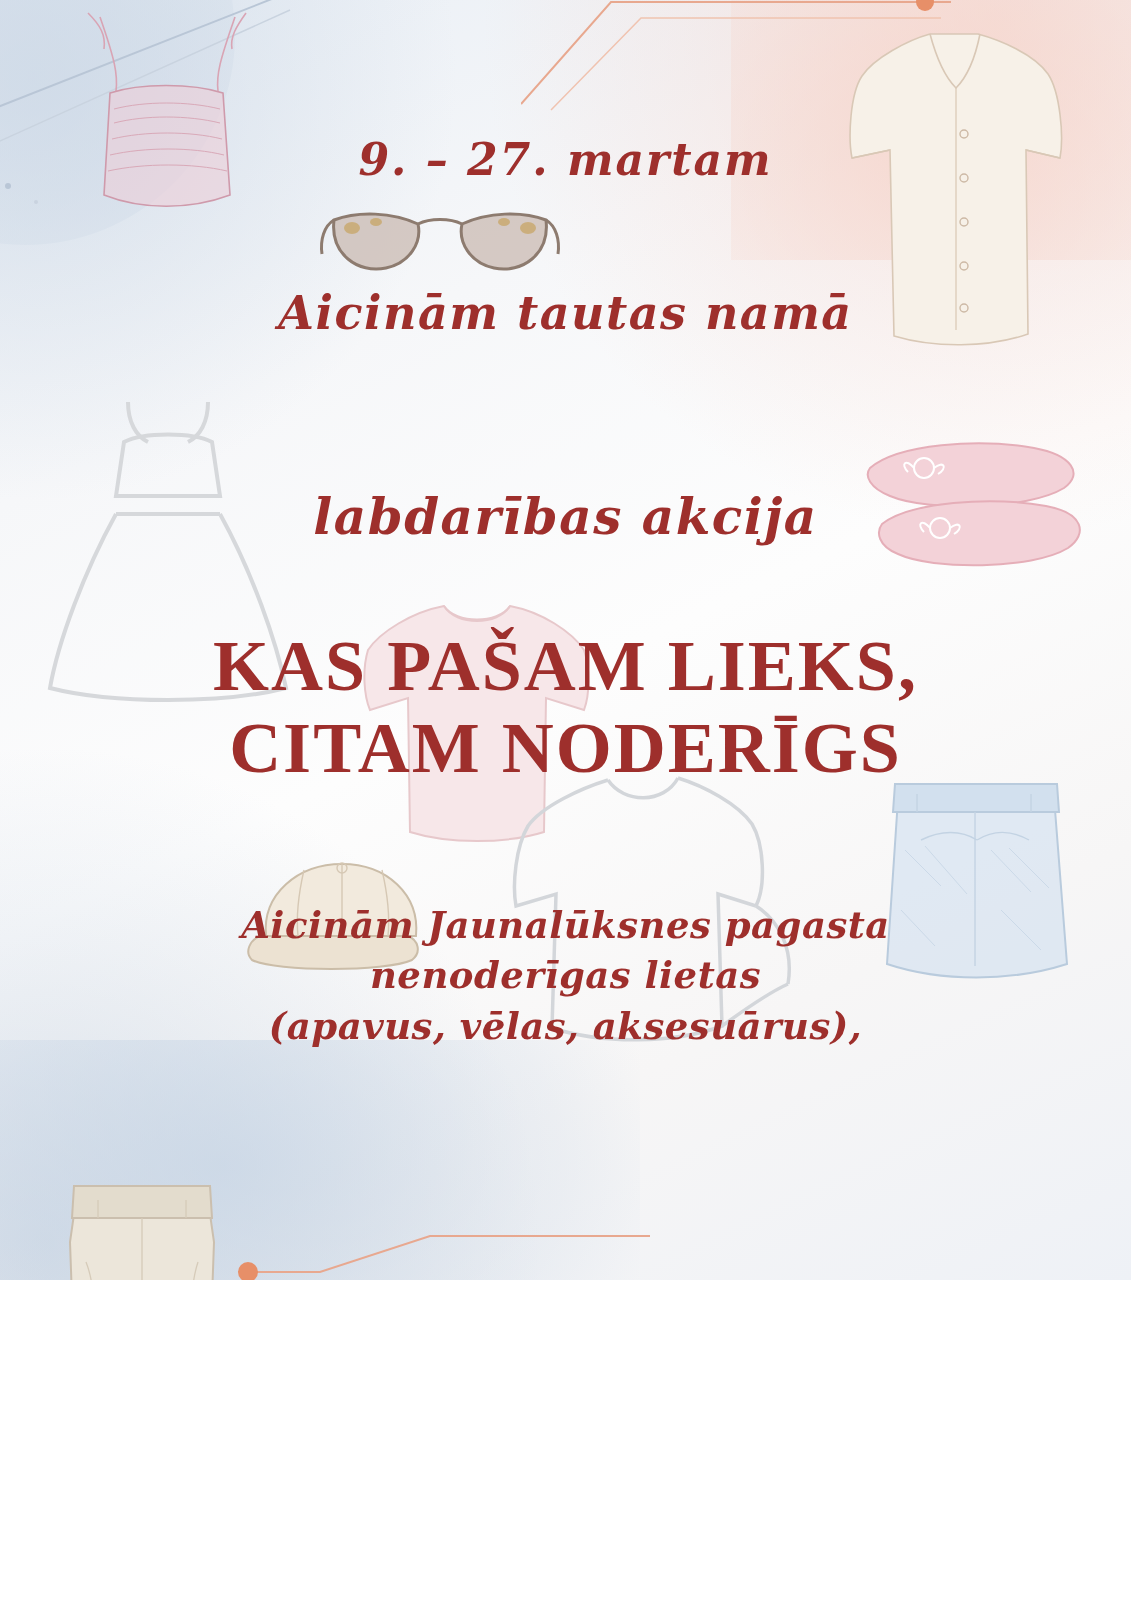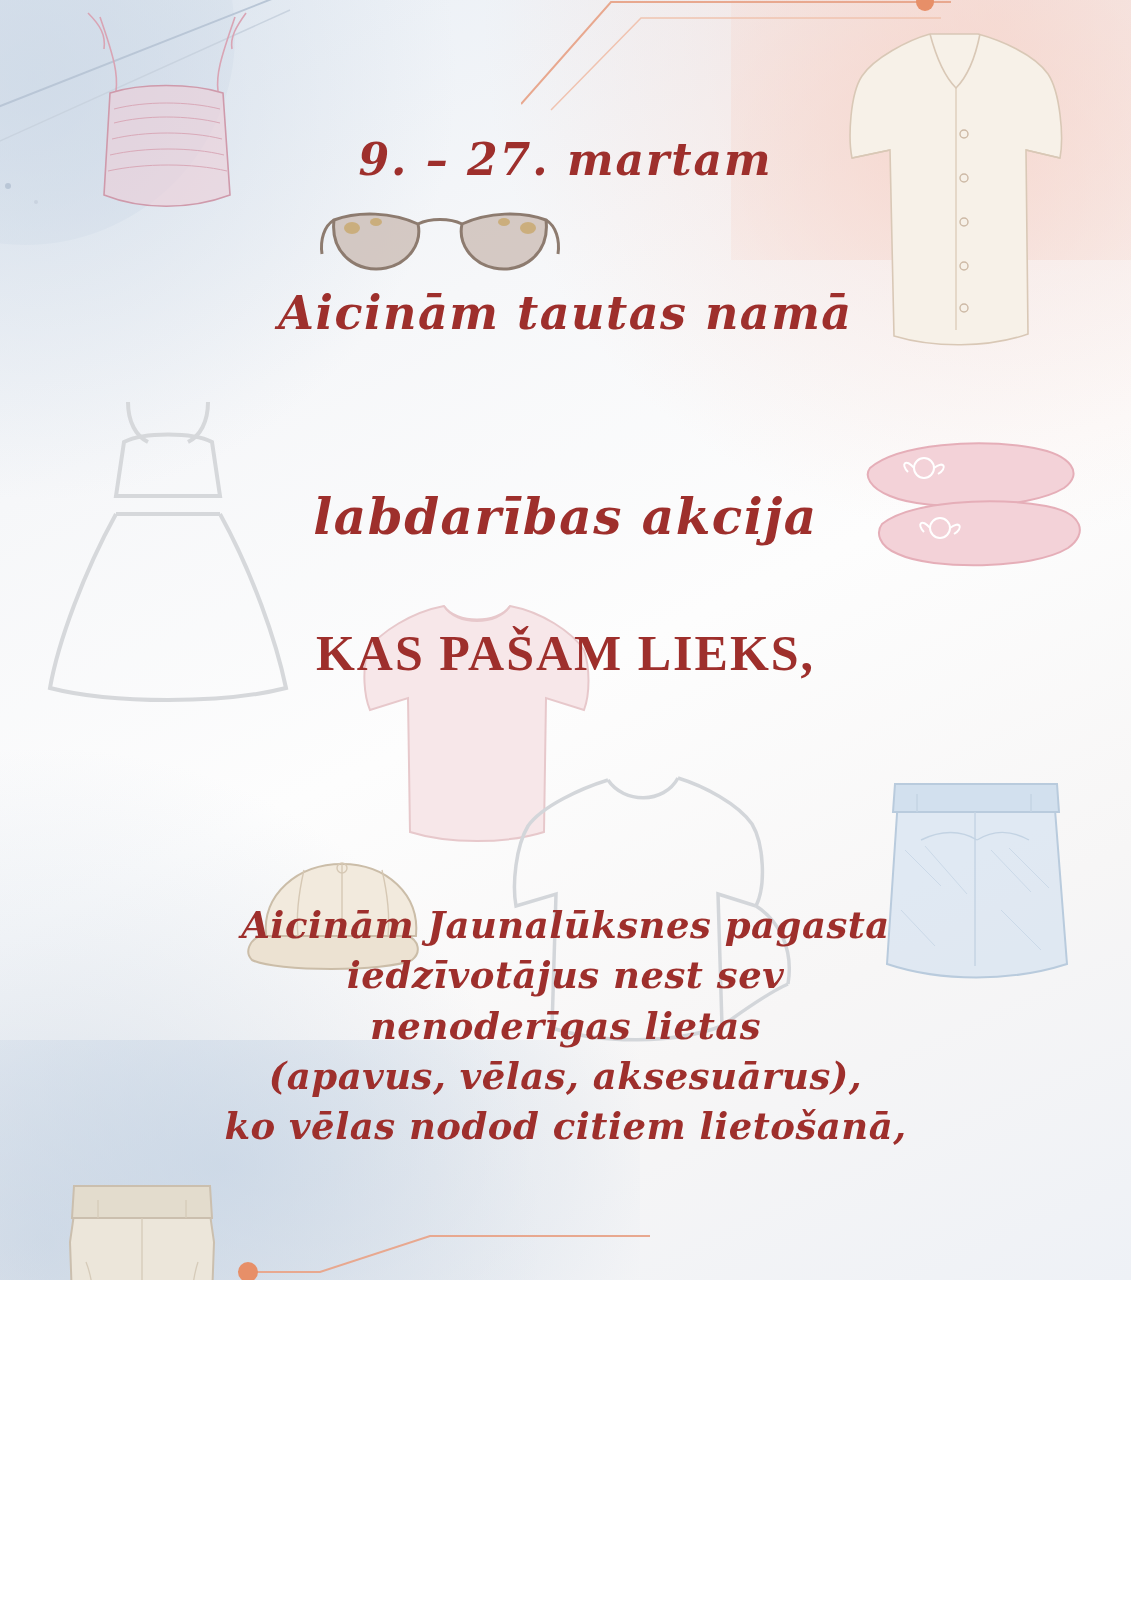--- a/index.html
+++ b/index.html
@@ -80,21 +80,21 @@
   }
   #maintitle {
     position: absolute;
     top: 625px;
     width: 100%;
     text-align: center;
     color: #9e2f2c;
     font-family: "Liberation Serif", serif;
     font-weight: 700;
     font-style: normal;
-    font-size: 50px;
+    font-size: 72px;
     line-height: 1.14;
     letter-spacing: 2px;
   }
   #body-copy {
     position: absolute;
     top: 900px;
     width: 100%;
     text-align: center;
     color: #9e2f2c;
     font-family: "DejaVu Serif", serif;
@@ -312,24 +312,23 @@
   <div class="text-layer">
 
     <div class="headline-script" id="dates">9. – 27. martam</div>
 
     <div class="headline-script" id="venue">Aicinām tautas namā</div>
 
     <div class="headline-script" id="subtitle">labdarības akcija</div>
 
     <div id="maintitle">
       <div>KAS PAŠAM LIEKS,</div>
+      <div>CITAM NODERĪGS</div>
     </div>
 
     <div id="body-copy">
       <div>Aicinām Jaunalūksnes pagasta</div>
-      <div>iedzīvotājus nest sev</div>
       <div>nenoderīgas lietas</div>
       <div>(apavus, vēlas, aksesuārus),</div>
-      <div>ko vēlas nodod citiem lietošanā,</div>
     </div>
 
   </div>
 </div>
 
 </body></html>

